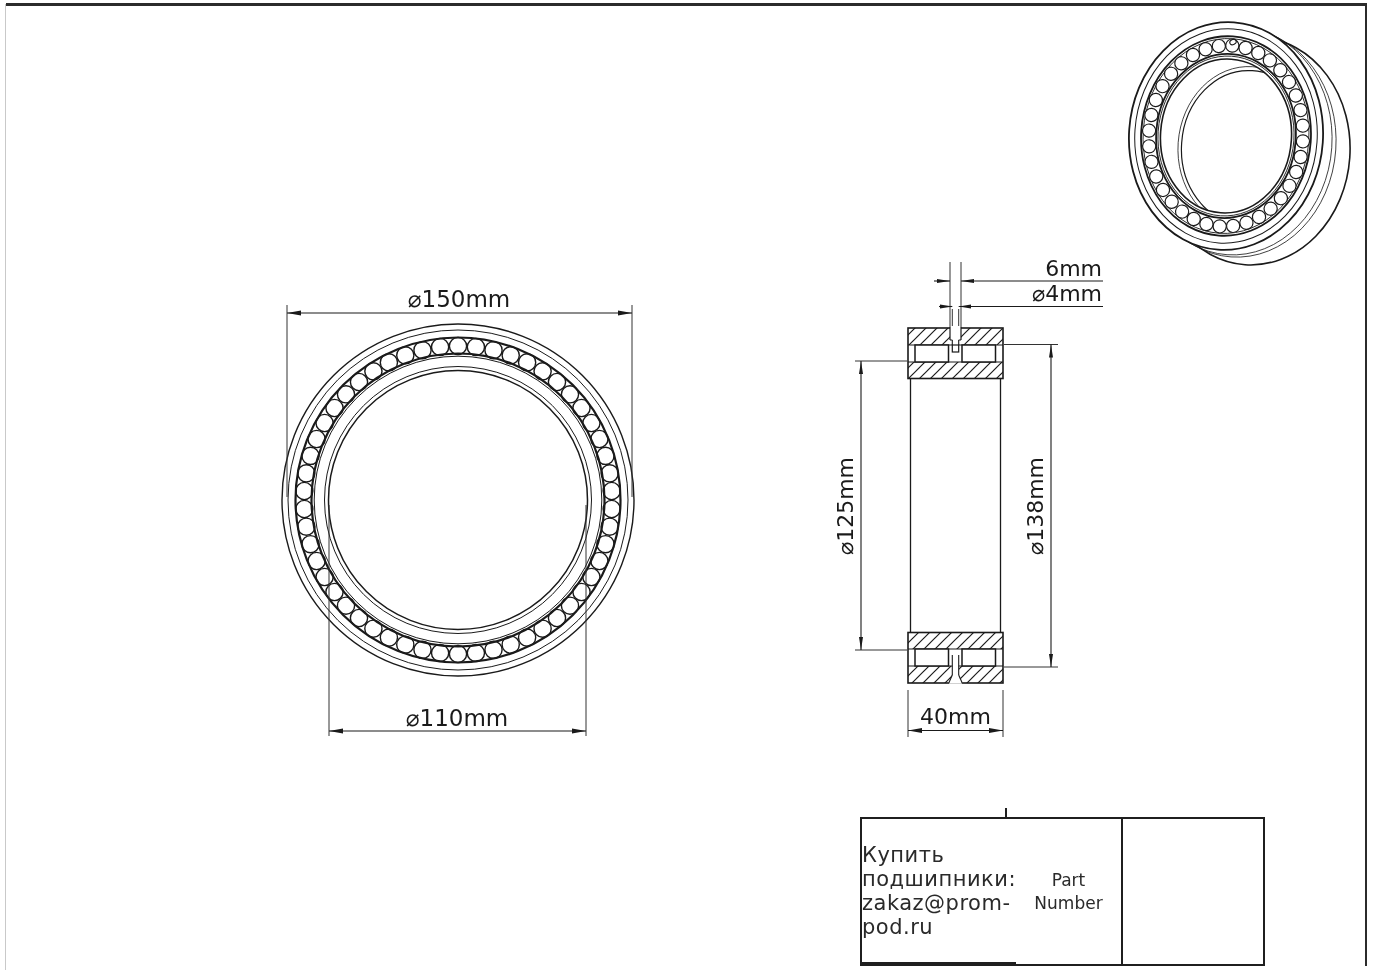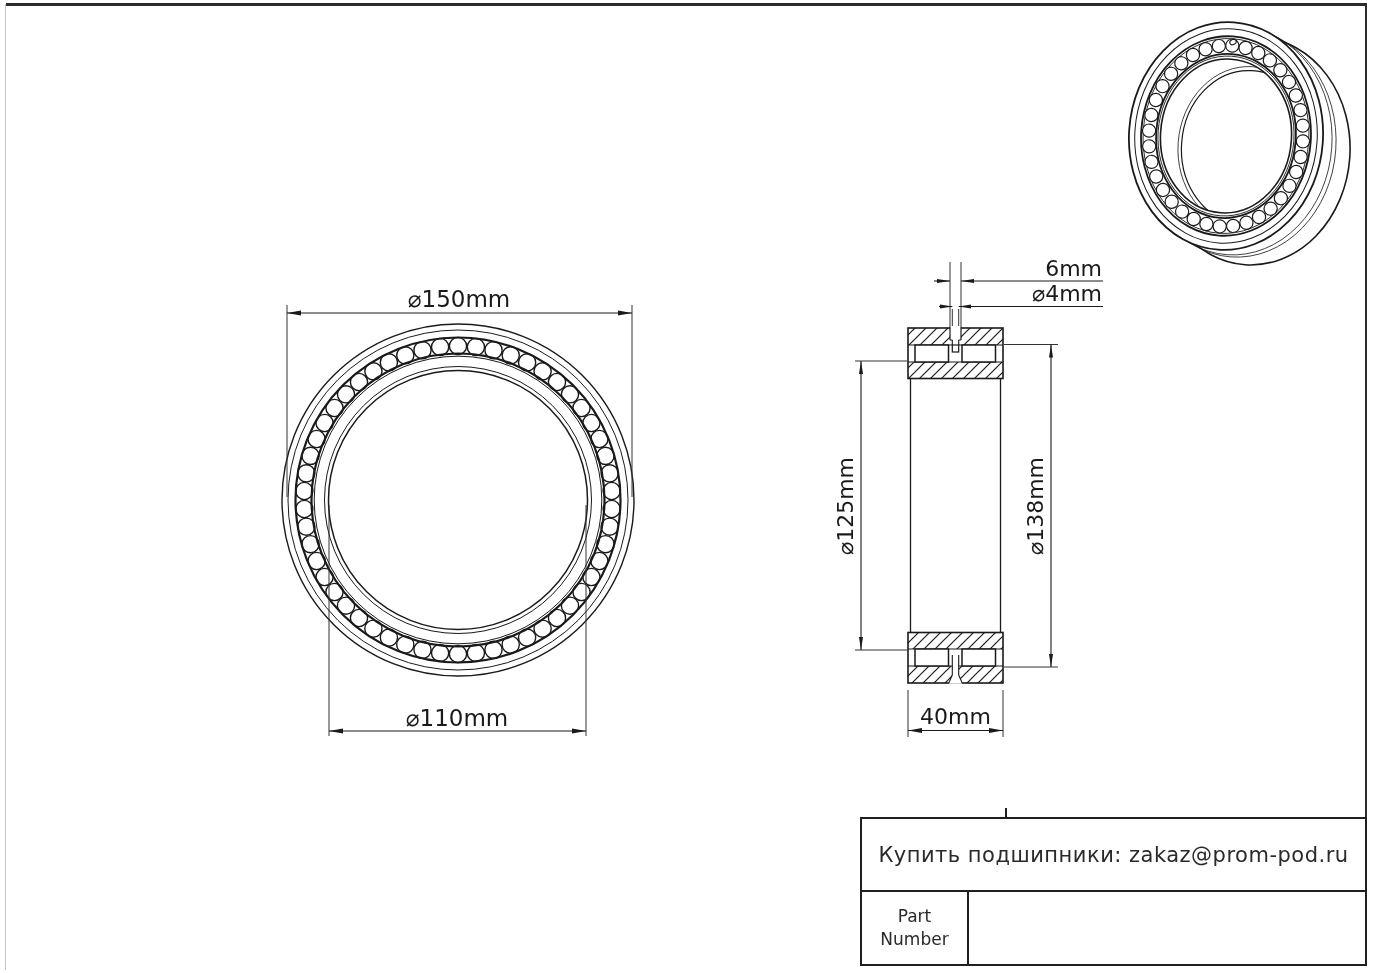--- a/index.html
+++ b/index.html
@@ -2,22 +2,22 @@
 <html><head>
 <meta charset="utf-8">
 <style>
   html,body{margin:0;padding:0;background:#ffffff;}
   .page{position:relative;width:1374px;height:973px;background:#ffffff;overflow:hidden;
         font-family:"DejaVu Sans","Liberation Sans",sans-serif;color:#1a1a1a;}
   .border-top{position:absolute;left:6px;top:3px;width:1360px;height:3px;background:#2b2b2b;}
   .border-right{position:absolute;left:1365px;top:3px;width:2px;height:963px;background:#2b2b2b;}
   .border-left{position:absolute;left:5px;top:4px;width:1px;height:966px;background:#c9c9c9;}
   .drawing-svg{position:absolute;left:0;top:0;}
-  .titleblock{position:absolute;left:860px;top:817px;width:507px;height:149px;
-        border:2px solid #1f1f1f;box-sizing:border-box;display:flex;flex-direction:column;background:#fff;}
+  .titleblock{position:absolute;left:860px;top:817px;width:405px;height:149px;
+        border:2px solid #1f1f1f;box-sizing:border-box;display:flex;flex-direction:row;background:#fff;}
   .tb-contact{flex:0 0 71px;border-bottom:2px solid #1f1f1f;display:flex;align-items:center;justify-content:center;
         font-size:21px;letter-spacing:0.5px;color:#2a2a2a;}
   .tb-bottom{flex:1;display:flex;}
   .tb-part{flex:0 0 93px;border-right:2px solid #1f1f1f;display:flex;align-items:center;justify-content:center;
         text-align:center;font-size:17px;line-height:1.35;color:#2a2a2a;padding:0 6px;}
   .tb-type{flex:1;display:flex;align-items:center;justify-content:center;font-size:16px;color:#2a2a2a;}
   .tb-tick{position:absolute;left:1005px;top:808px;width:2px;height:16px;background:#1f1f1f;}
   svg text{font-family:"DejaVu Sans","Liberation Sans",sans-serif;fill:#1a1a1a;}
 </style>
 </head>

